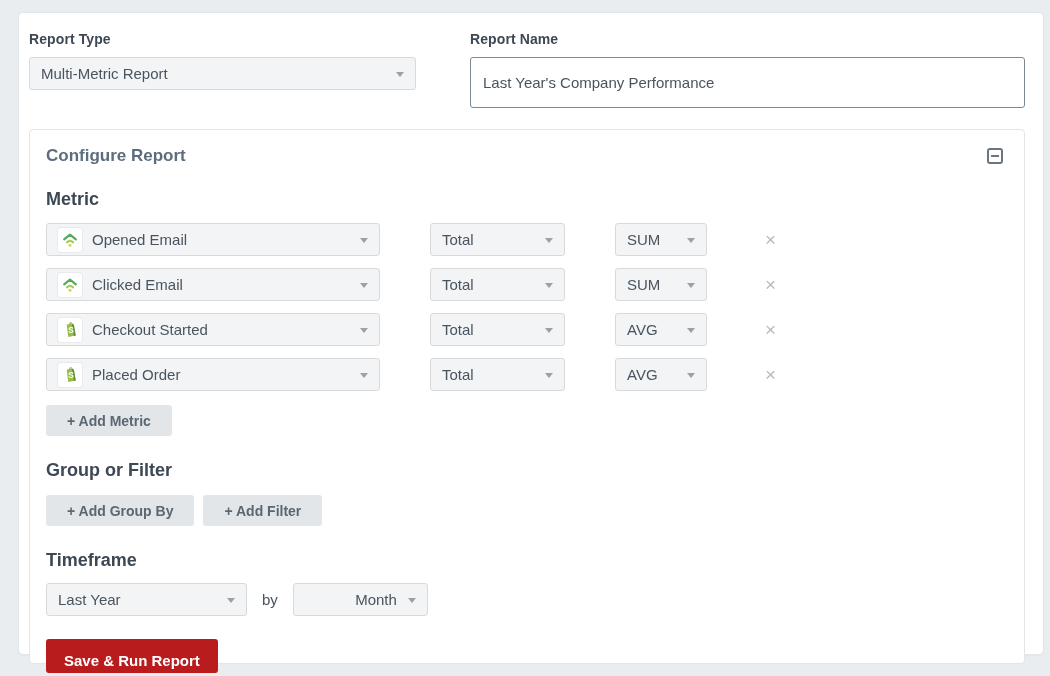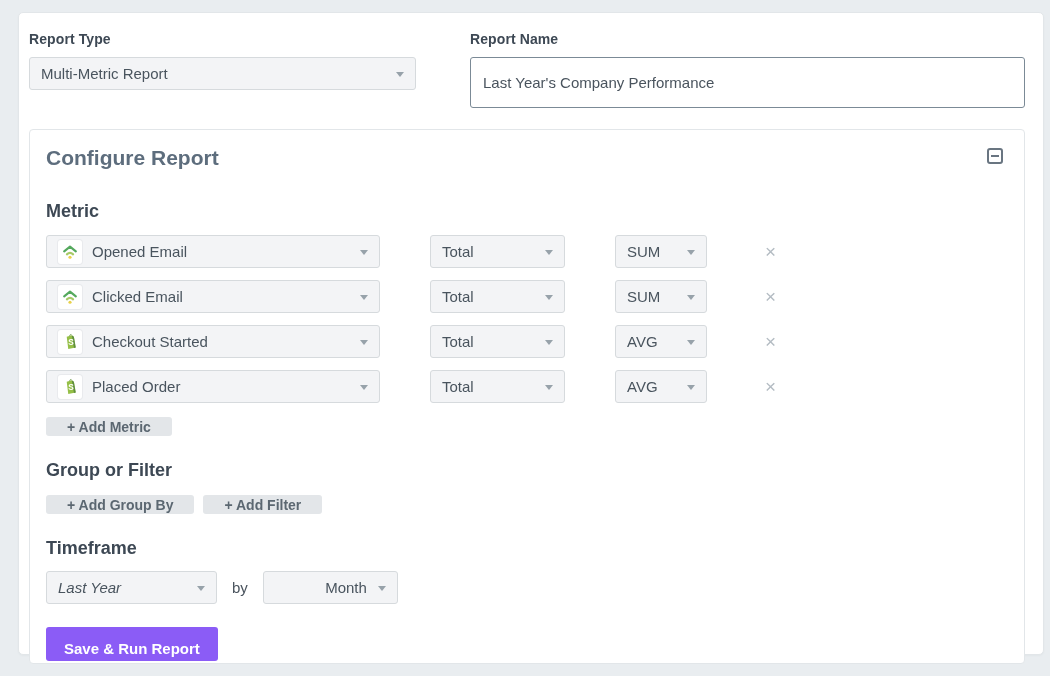--- a/index.html
+++ b/index.html
@@ -48,22 +48,22 @@
     font-family:"Liberation Sans", sans-serif;
     outline:none;
   }
   .inner-card {
     position:relative; margin-top:21px;
     border:1px solid #e2e6e9; border-radius:4px;
     padding:16px 16px 16px 16px;
     height:535px; background:#fff;
   }
   .configure-title {
-    font-size:21px; font-weight:600; color:#5d6d7d;
-    margin-bottom:31px;
+    font-size:17px; font-weight:600; color:#5d6d7d;
+    margin-bottom:23px;
   }
   .collapse-btn {
     position:absolute; top:18px; right:21px;
     width:16px; height:16px;
     border:2px solid #697581; border-radius:3px;
     background:#fff; cursor:pointer;
   }
   .collapse-btn::after {
     content:""; position:absolute; left:2px; right:2px; top:50%;
     margin-top:-1px; height:2px; background:#697581;
@@ -79,35 +79,35 @@
     display:flex; align-items:center; justify-content:center;
     margin-right:10px; box-shadow:0 0 0 1px rgba(120,130,140,0.08);
   }
   .remove-btn {
     margin-left:18px; font-size:19px; line-height:1; color:#b4bcc3;
     background:none; border:none; cursor:pointer; font-weight:400;
     font-family:"Liberation Sans", sans-serif;
   }
   .btn-grey {
     background:#e3e6e9; border:none; border-radius:3px;
-    height:19px; padding:0 21px;
+    height:31px; padding:0 21px;
     font-size:14px; font-weight:700; color:#5b6771;
     font-family:"Liberation Sans", sans-serif; cursor:pointer;
   }
   .add-metric-btn { margin-top:2px; }
   .group-filter-label { margin-top:24px; }
   .group-btn-row { margin-top:14px; display:flex; }
   .add-filter-btn { margin-left:9px; }
   .timeframe-label { margin-top:24px; }
   .timeframe-row { margin-top:12px; display:flex; align-items:center; }
-  .timeframe-select { width:171px;font-style:italic; }
+  .timeframe-select { width:201px; }
   .by-text { margin:0 15px; font-size:15px; color:#4a545e; }
   .interval-select { width:135px;justify-content:flex-end; }
   .btn-save {
-    margin-top:23px; background:#8b5cf6; border:none; border-radius:3px;
+    margin-top:23px; background:#b91c1c; border:none; border-radius:3px;
     height:34px; padding:13px 18px;
     font-size:15px; font-weight:700; color:#ffffff;
     font-family:"Liberation Sans", sans-serif; cursor:pointer;
     display:block;
   }
 </style>
 </head>
 <body>
 
 <div class="outer-card">

